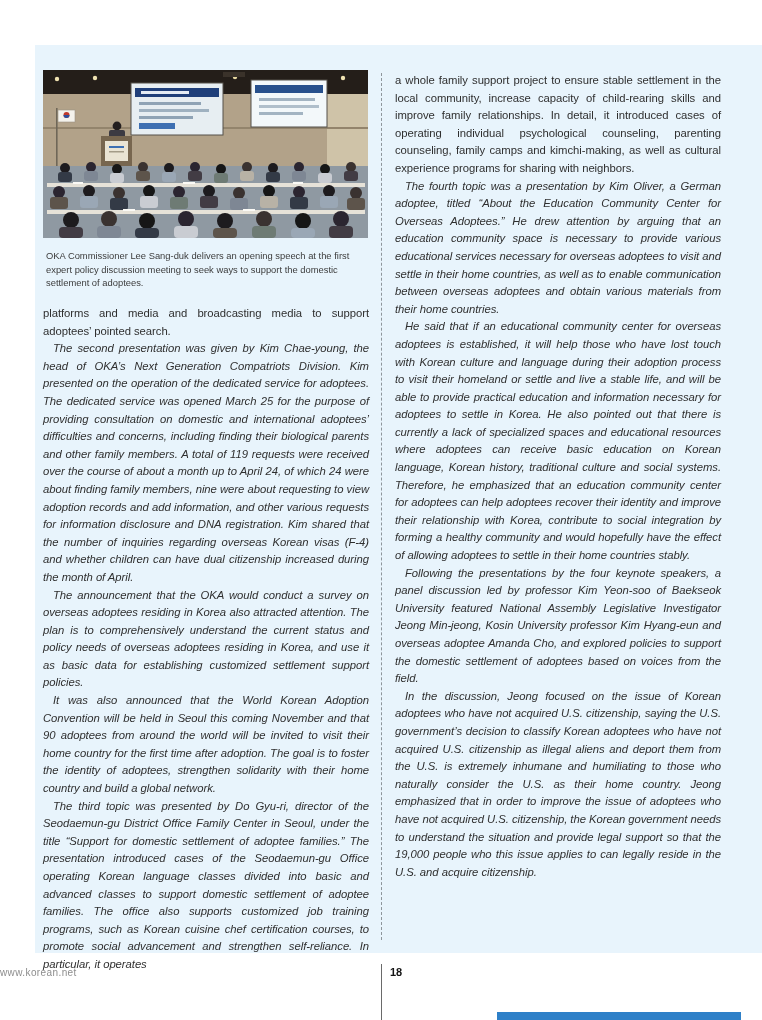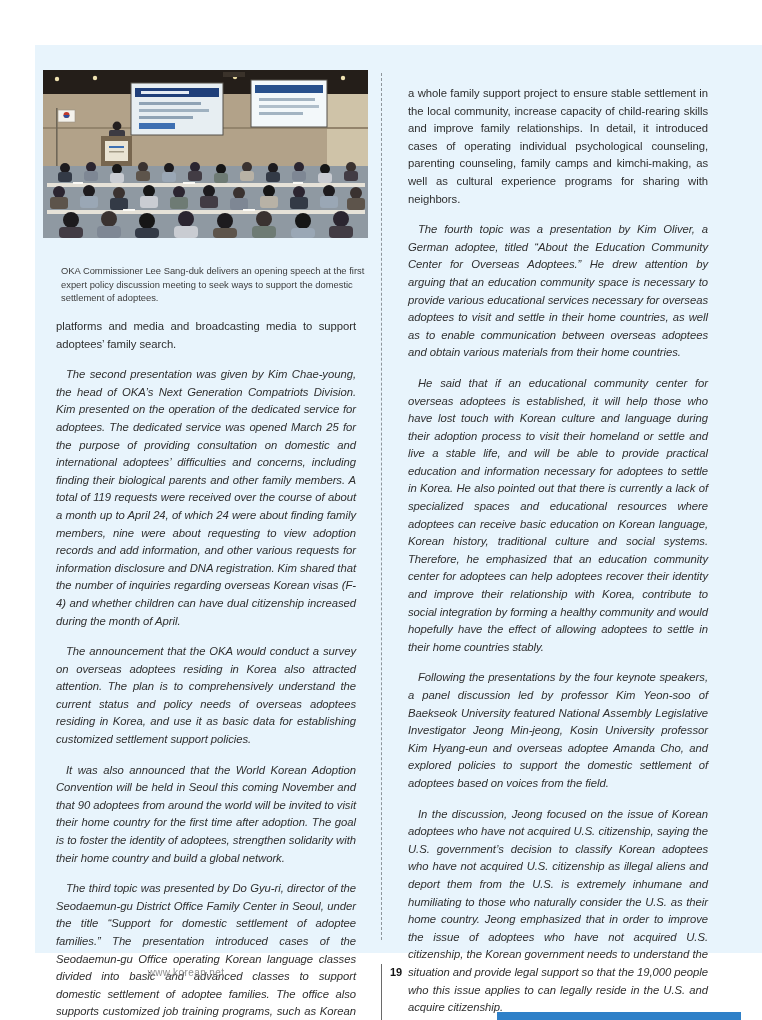--- a/index.html
+++ b/index.html
@@ -10,48 +10,48 @@
   .panel {
     position:absolute; left:35px; top:45px; width:727px; height:908px;
     background:#e8f4fc;
   }
   .photo {
     position:absolute; left:8px; top:25px; width:325px; height:168px;
     background:#b4a58c; overflow:hidden;
   }
   .photo svg { display:block; }
   .caption {
-    position:absolute; left:8px; top:201px; width:325px; margin:18px;
+    position:absolute; left:8px; top:201px; width:325px; margin:3px;
     font-size:9.4px; line-height:13.6px; color:#3c3c3c; text-align:left;
   }
   .col {
     position:absolute; width:326px; font-size:11.3px; line-height:17.6px;
     text-align:justify; color:#2f2f2f; letter-spacing:-0.05px;
   }
   .col-left  { left:8px;   top:260px; }
   .col-right { left:360px; top:27px;  }
   .divider {
     position:absolute; left:346px; top:28px; height:867px; width:0;
     border-left:1px dashed #8e959b;
   }
-  .para { margin:13px; }
+  .para { margin:0; }
   .para.indent { text-indent:10px;font-style:italic; }
 
   .endmark {
     display:inline-block; width:10px; height:12px; background:#fdfdf4;
     border:1px solid #c9c49a; position:relative; vertical-align:-2px;
     margin-left:2px;
   }
   .em-g  { position:absolute; left:2px; top:2px; width:5px; height:6px; background:#5a5a66; }
   .em-c1 { position:absolute; left:0; bottom:0; width:4px;  height:2px; background:#f5a623; }
   .em-c2 { position:absolute; left:4px; bottom:0; width:3px; height:2px; background:#7ab648; }
   .em-c3 { position:absolute; right:0; bottom:0; width:3px; height:2px; background:#2e80c8; }
 
   .footer-site {
-    position:absolute; left:0; top:967px; width:372px; text-align:center;
+    position:absolute; left:0; top:967px; width:372px; text-align:left;
     font-size:10px; color:#8d8d8d; letter-spacing:0.4px;
   }
   .footer-line {
     position:absolute; left:381px; top:964px; width:1px; height:56px; background:#6a6a6a;
   }
   .footer-page {
     position:absolute; left:390px; top:966px; font-size:11px; font-weight:bold; color:#141414;
   }
   .bottom-bar {
     position:absolute; left:497px; top:1012px; width:244px; height:8px; background:#2e80c8;
@@ -194,38 +194,38 @@
             <circle cx="298" cy="149" r="8" fill="#2b2530"></circle>
               <rect x="286" y="156" width="24" height="12" rx="4" fill="#423c44"></rect>
           </g>
         </g>
       </svg>
     </div>
 
     <p class="caption">OKA Commissioner Lee Sang-duk delivers an opening speech at the first expert policy discussion meeting to seek ways to support the domestic settlement of adoptees.</p>
 
     <div class="col col-left">
-      <p class="para">platforms and media and broadcasting media to support adoptees’ family search.</p>
+      <p class="para">platforms and media and broadcasting media to support adoptees’ pointed search.</p>
       <p class="para indent">The second presentation was given by Kim Chae-young, the head of OKA’s Next Generation Compatriots Division. Kim presented on the operation of the dedicated service for adoptees. The dedicated service was opened March 25 for the purpose of providing consultation on domestic and international adoptees’ difficulties and concerns, including finding their biological parents and other family members. A total of 119 requests were received over the course of about a month up to April 24, of which 24 were about finding family members, nine were about requesting to view adoption records and add information, and other various requests for information disclosure and DNA registration. Kim shared that the number of inquiries regarding overseas Korean visas (F-4) and whether children can have dual citizenship increased during the month of April.</p>
       <p class="para indent">The announcement that the OKA would conduct a survey on overseas adoptees residing in Korea also attracted attention. The plan is to comprehensively understand the current status and policy needs of overseas adoptees residing in Korea, and use it as basic data for establishing customized settlement support policies.</p>
       <p class="para indent">It was also announced that the World Korean Adoption Convention will be held in Seoul this coming November and that 90 adoptees from around the world will be invited to visit their home country for the first time after adoption. The goal is to foster the identity of adoptees, strengthen solidarity with their home country and build a global network.</p>
       <p class="para indent">The third topic was presented by Do Gyu-ri, director of the Seodaemun-gu District Office Family Center in Seoul, under the title “Support for domestic settlement of adoptee families.” The presentation introduced cases of the Seodaemun-gu Office operating Korean language classes divided into basic and advanced classes to support domestic settlement of adoptee families. The office also supports customized job training programs, such as Korean cuisine chef certification courses, to promote social advancement and strengthen self-reliance. In particular, it operates</p>
     </div>
 
     <div class="divider"></div>
 
     <div class="col col-right">
       <p class="para">a whole family support project to ensure stable settlement in the local community, increase capacity of child-rearing skills and improve family relationships. In detail, it introduced cases of operating individual psychological counseling, parenting counseling, family camps and kimchi-making, as well as cultural experience programs for sharing with neighbors.</p>
       <p class="para indent">The fourth topic was a presentation by Kim Oliver, a German adoptee, titled “About the Education Community Center for Overseas Adoptees.” He drew attention by arguing that an education community space is necessary to provide various educational services necessary for overseas adoptees to visit and settle in their home countries, as well as to enable communication between overseas adoptees and obtain various materials from their home countries.</p>
       <p class="para indent">He said that if an educational community center for overseas adoptees is established, it will help those who have lost touch with Korean culture and language during their adoption process to visit their homeland or settle and live a stable life, and will be able to provide practical education and information necessary for adoptees to settle in Korea. He also pointed out that there is currently a lack of specialized spaces and educational resources where adoptees can receive basic education on Korean language, Korean history, traditional culture and social systems. Therefore, he emphasized that an education community center for adoptees can help adoptees recover their identity and improve their relationship with Korea, contribute to social integration by forming a healthy community and would hopefully have the effect of allowing adoptees to settle in their home countries stably.</p>
       <p class="para indent">Following the presentations by the four keynote speakers, a panel discussion led by professor Kim Yeon-soo of Baekseok University featured National Assembly Legislative Investigator Jeong Min-jeong, Kosin University professor Kim Hyang-eun and overseas adoptee Amanda Cho, and explored policies to support the domestic settlement of adoptees based on voices from the field.</p>
       <p class="para indent">In the discussion, Jeong focused on the issue of Korean adoptees who have not acquired U.S. citizenship, saying the U.S. government’s decision to classify Korean adoptees who have not acquired U.S. citizenship as illegal aliens and deport them from the U.S. is extremely inhumane and humiliating to those who naturally consider the U.S. as their home country. Jeong emphasized that in order to improve the issue of adoptees who have not acquired U.S. citizenship, the Korean government needs to understand the situation and provide legal support so that the 19,000 people who this issue applies to can legally reside in the U.S. and acquire citizenship.</p>
     </div>
 
   </div>
 
   <div class="footer-site">www.korean.net</div>
   <div class="footer-line"></div>
-  <div class="footer-page">19</div>
+  <div class="footer-page">18</div>
 
   <div class="bottom-bar"></div>
 
 </div>
 
 </body></html>

